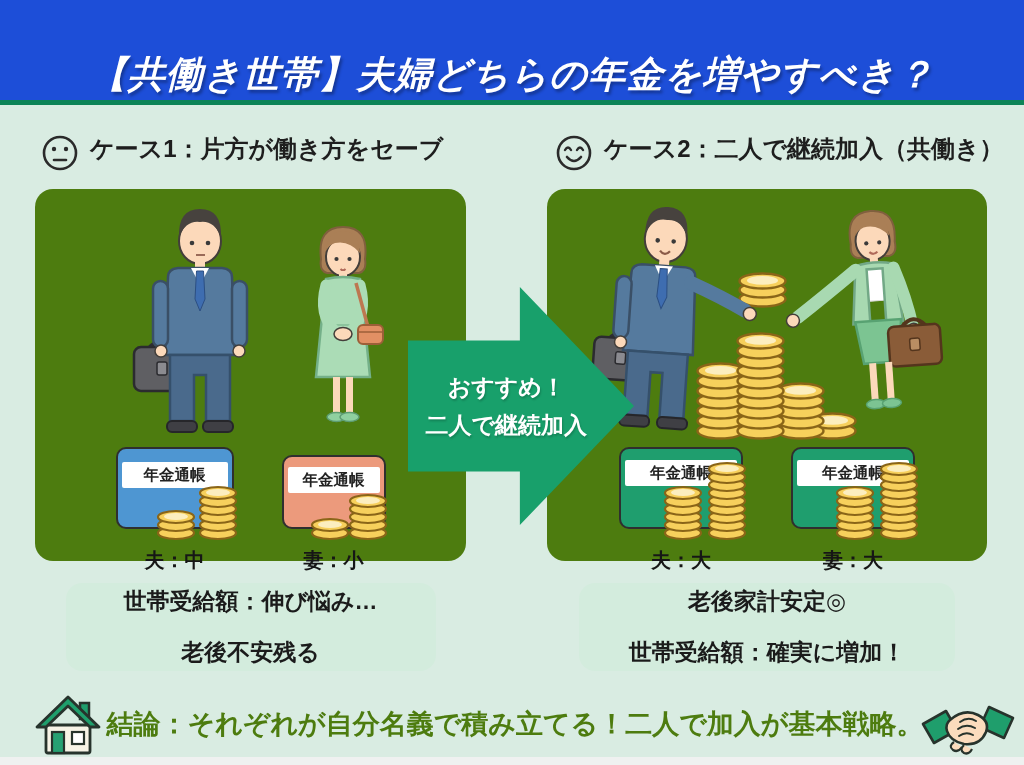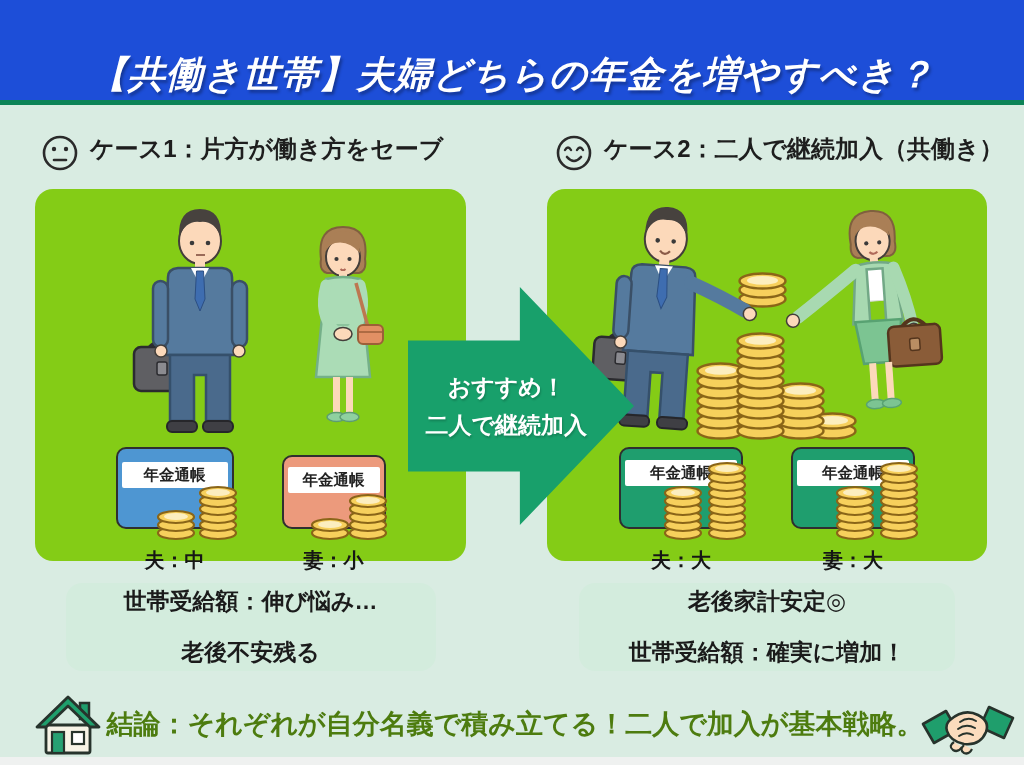--- a/index.html
+++ b/index.html
@@ -11,21 +11,21 @@
           border-bottom:5px solid #0c8457;display:flex;align-items:flex-end;justify-content:center;z-index:2;font-style:italic;}
   .header .title{color:#ffffff;font-size:37px;font-weight:900;letter-spacing:1px;
           text-shadow:2px 3px 3px rgba(0,0,0,0.30);white-space:nowrap;}
 
   
   .case-h{position:absolute;top:133px;display:flex;gap:10px;z-index:2;}
   .case-h.left{left:40px;} .case-h.right{left:554px;}
   .case-h .ttl{font-size:24px;font-weight:800;color:#1e1e1e;white-space:nowrap;}
 
   
-  .panel{position:absolute;top:189px;height:372px;background:#84cc16;border-radius:18px;z-index:1;}
+  .panel{position:absolute;top:189px;height:372px;background:#4d7c0f;border-radius:18px;z-index:1;}
   .panel.left{left:35px;width:431px;}
   .panel.right{left:547px;width:440px;}
   .illu{position:absolute;left:0;top:6px;width:100%;height:252px;}
 
   
   .pb-row{position:absolute;left:0;right:0;top:258px;display:flex;justify-content:center;
           align-items:flex-end;gap:48px;}
   .pb-col{display:flex;flex-direction:column;align-items:center;}
   .pb-wrap{position:relative;}
   .passbook{border:2.5px solid #2f2f2f;border-radius:10px;box-sizing:border-box;padding-top:13px;}

